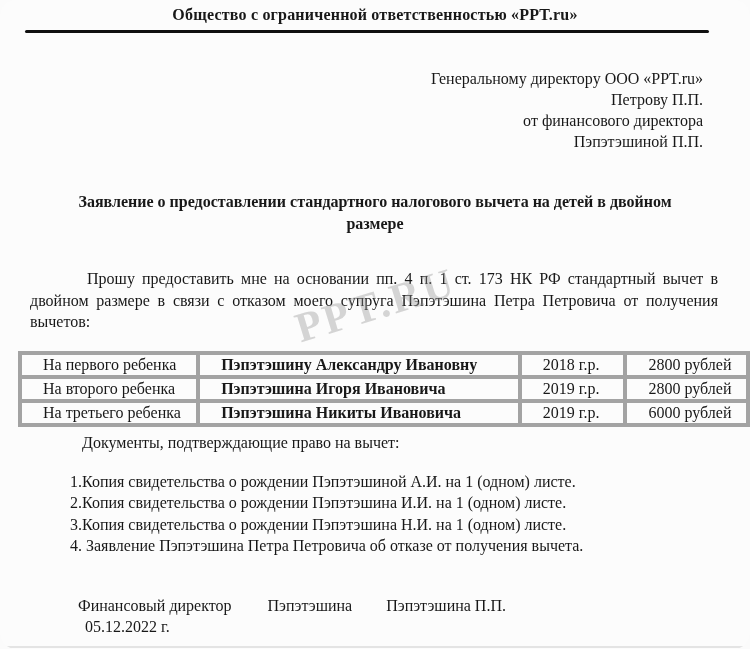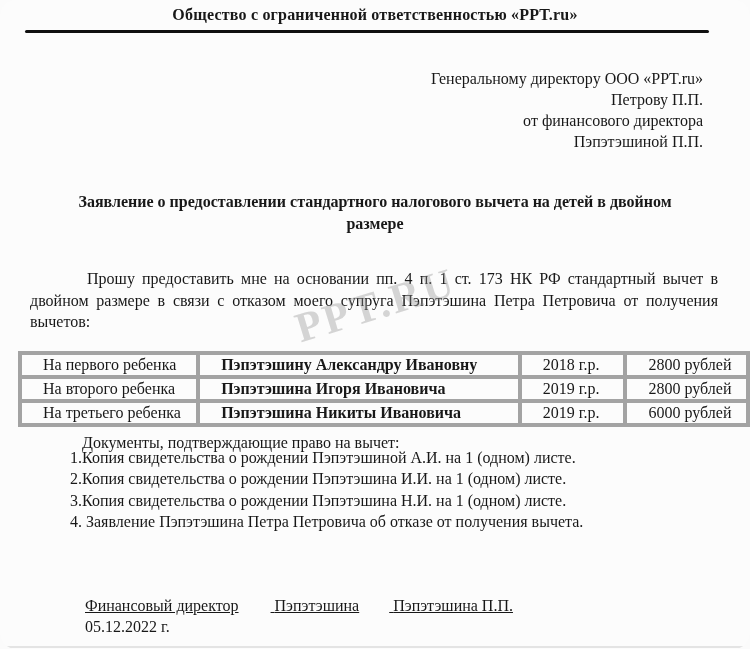--- a/index.html
+++ b/index.html
@@ -93,30 +93,29 @@
   .deduction-table .c2 { width: 301px; font-weight: bold; }
   .deduction-table .c3 { width: 79px; margin-top: 24px;  }
   .deduction-table .c4 { width: 92px;  }
   .docs-heading {
     position: absolute;
     top: 434px;
     left: 82px;
   }
   .docs-list {
     position: absolute;
-    top: 447px;
+    top: 471px;
     left: 70px;
     line-height: 21.3px;
   }
   .signature-row {
     position: absolute;
     top: 597px;
-    left: 85px;
+    left: 78px;
     white-space: nowrap;
-    text-decoration: underline;
   }
   .signature-row .sig-position   { margin-right: 32px; }
   .signature-row .sig-handwrite  { margin-right: 30px; }
   .sign-date {
     position: absolute;
     top: 618px;
     left: 85px;
   }
   .bottom-rule {
     position: absolute;

